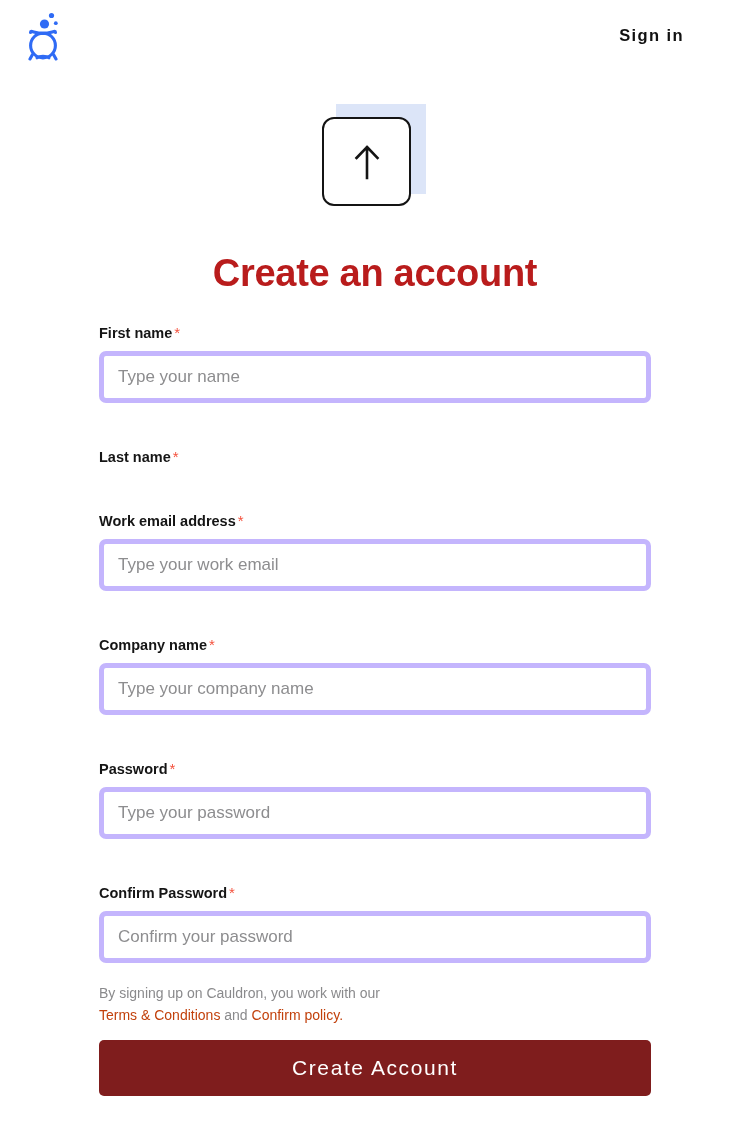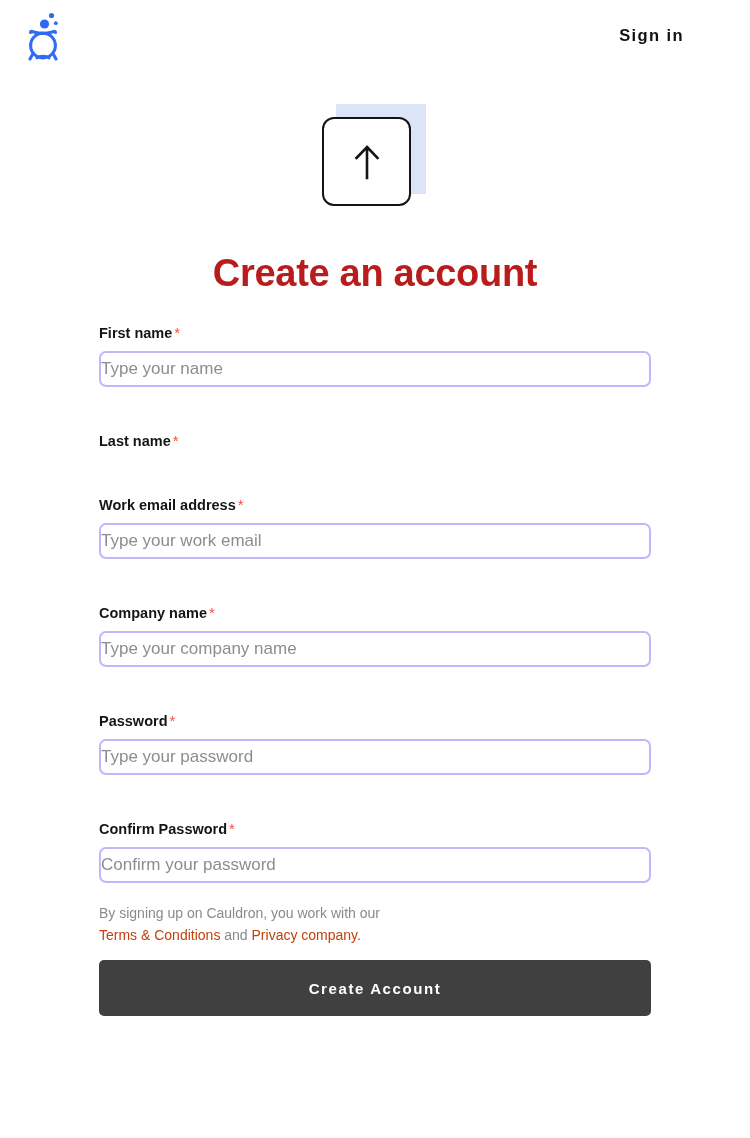--- a/index.html
+++ b/index.html
@@ -114,27 +114,27 @@
   }
   .req-star {
     color: #f4503c;
     font-weight: 400;
     font-size: 15px;
     margin-left: 2px;
   }
   .text-input {
     display: block;
     width: 552px;
-    height: 36px;
-    padding: 0 0;
+    height: 52px;
+    padding: 0 14px;
     font-family: "Liberation Sans", sans-serif;
     font-size: 17px;
     color: #1a1a1a;
     background: #ffffff;
-    border: 2px solid #c4b5fd;
+    border: 5px solid #c4b5fd;
     border-radius: 7px;
     outline: none;
   }
   .text-input::placeholder { color: #8d8d8f; opacity: 1; }
   .field-gap { height: 28px; }
 
   
   .terms {
     margin-top: 19px;
     font-size: 14px;
@@ -147,27 +147,27 @@
     text-decoration: none;
     cursor: pointer;
   }
 
   
   .submit-btn {
     margin-top: 13px;
     display: block;
     width: 552px;
     height: 56px;
-    background: #404040;
+    background: #7f1d1d;
     color: #ffffff;
     border: none;
     border-radius: 5px;
     font-family: "Liberation Sans", sans-serif;
-    font-size: 15px;
-    font-weight: 700;
+    font-size: 21px;
+    font-weight: 400;
     letter-spacing: 1.6px;
     cursor: pointer;
   }
 </style>
 </head>
 <body>
 
 <div class="header">
   <span class="brand-logo-wrap">
     <svg class="brand-logo" viewBox="0 0 42 52">
@@ -243,18 +243,18 @@
     <label class="field-label">
       <span>Confirm Password</span><span class="req-star">*</span>
     </label>
     <input class="text-input" type="text" placeholder="Confirm your password" style="">
   </div>
 
   <p class="terms">
     <span>By signing up on Cauldron, you work with our</span><br>
     <a href="#">Terms &amp; Conditions</a>
     <span>and</span>
-    <a href="#">Privacy company.</a>
+    <a href="#">Confirm policy.</a>
   </p>
 
   <button class="submit-btn" type="submit">Create Account</button>
 
 </form>
 
 </body></html>

